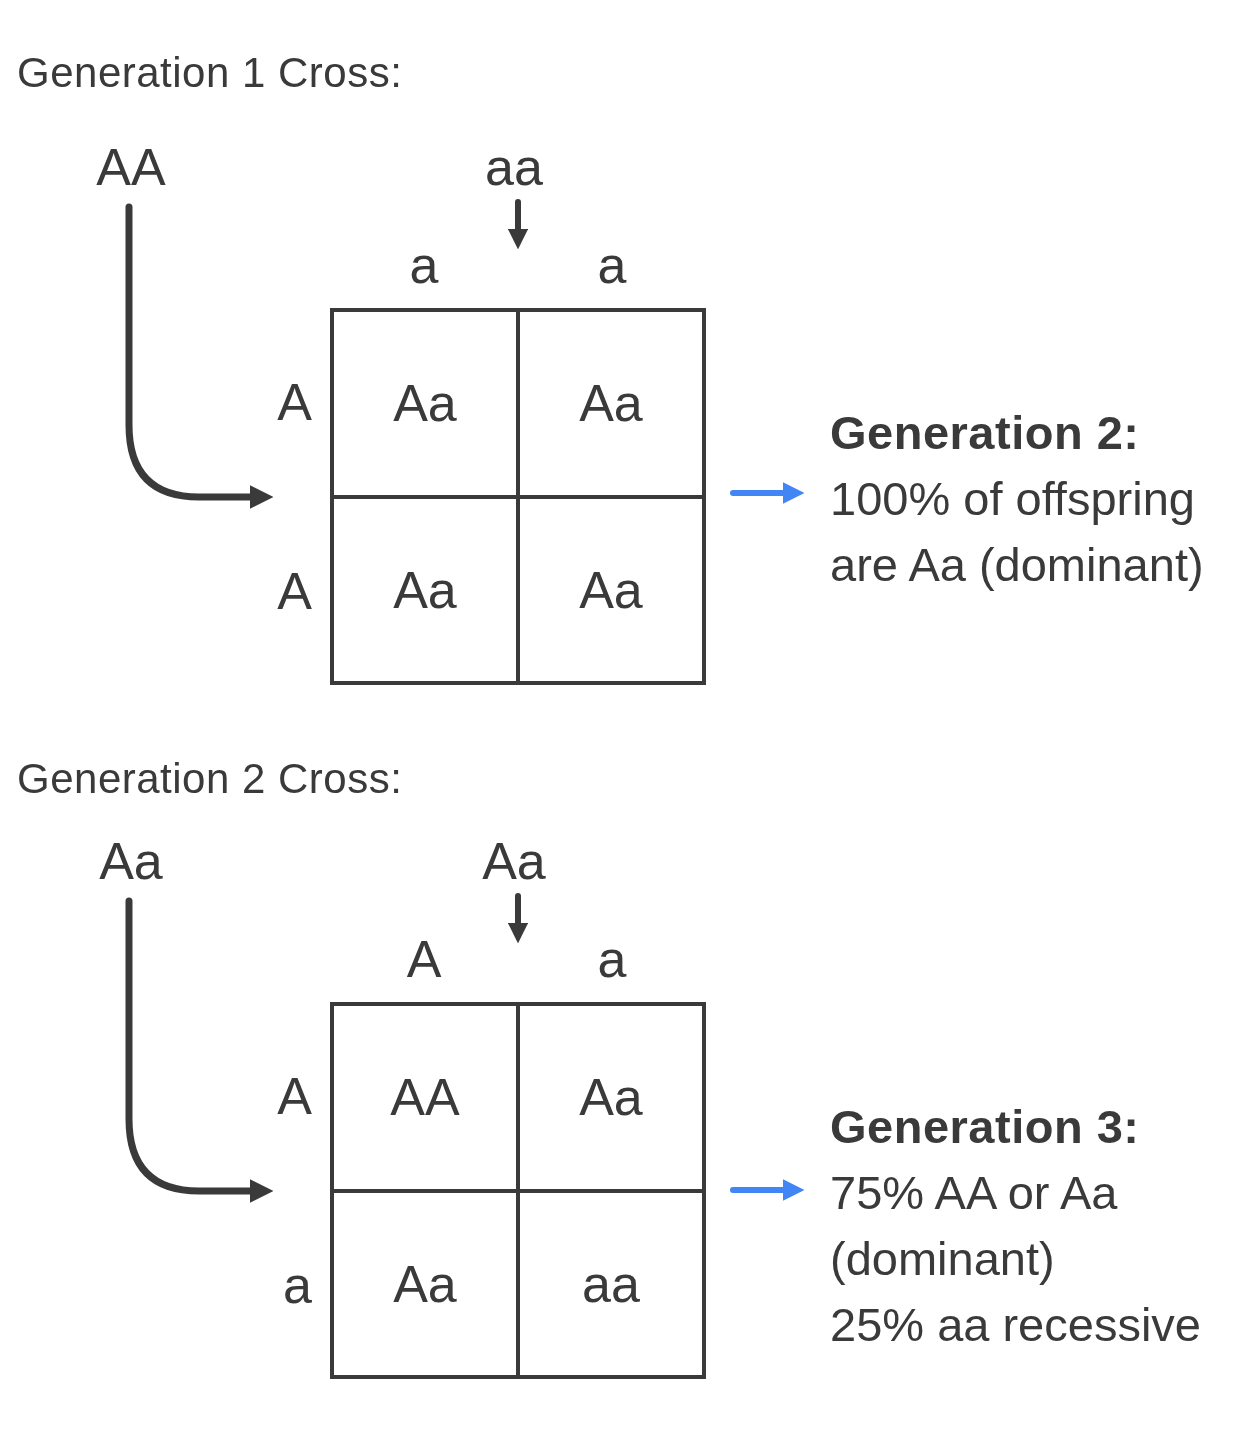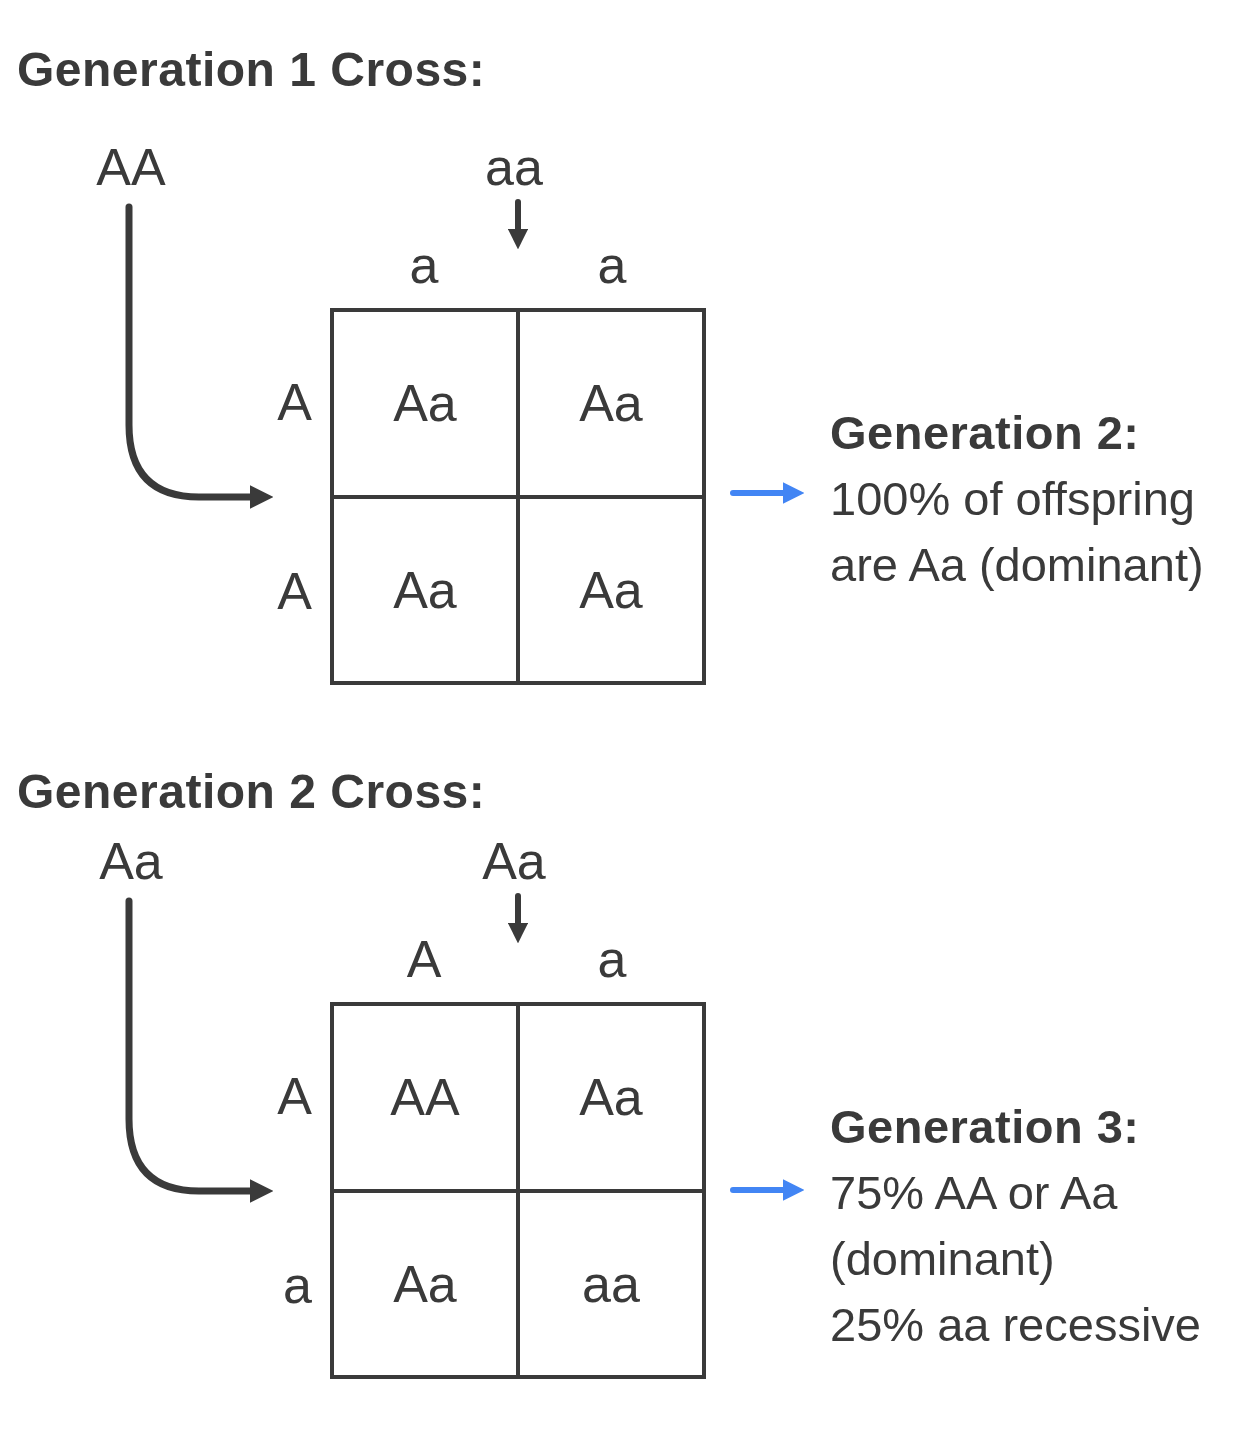--- a/index.html
+++ b/index.html
@@ -11,25 +11,26 @@
     width: 1250px;
     height: 1432px;
     background: var(--background, #ffffff);
     color: var(--ink, #3a3a3a);
     overflow: hidden;
   }
 
   .abs { position: absolute; }
 
   .section-title {
-    font-size: 48px;
-    font-weight: 700;
+    font-size: 42px;
+    font-weight: 400;
     letter-spacing: 0.5px;
     color: var(--ink, #3a3a3a);
     white-space: nowrap;
+    margin-top: 7px;
   }
 
   .genotype {
     font-size: 52px;
     font-weight: 400;
     color: var(--ink, #3a3a3a);
     line-height: 58px;
     white-space: nowrap;
   }
 
@@ -123,21 +124,21 @@
     <div class="pcell c2">Aa</div>
     <div class="pcell c3">Aa</div>
   </div>
 
   <div class="abs result-block" style="left:830px; top:400px;">
     <div class="result-heading">Generation 2:</div>
     <div>100% of offspring</div>
     <div>are Aa (dominant)</div>
   </div>
 
-  <div class="abs section-title" style="left:17px; top:764px;">Generation 2 Cross:</div>
+  <div class="abs section-title" style="left:17px; top:748px;">Generation 2 Cross:</div>
 
   <div class="abs genotype parent-label" style="left:91px; top:832px;">Aa</div>
   <div class="abs genotype parent-label" style="left:474px; top:832px;">Aa</div>
 
   <div class="abs genotype col-header" style="left:394px; top:930px;">A</div>
   <div class="abs genotype col-header" style="left:582px; top:930px;">a</div>
 
   <div class="abs genotype row-header" style="left:248px; top:1066px;">A</div>
   <div class="abs genotype row-header" style="left:248px; top:1255px;">a</div>
 

